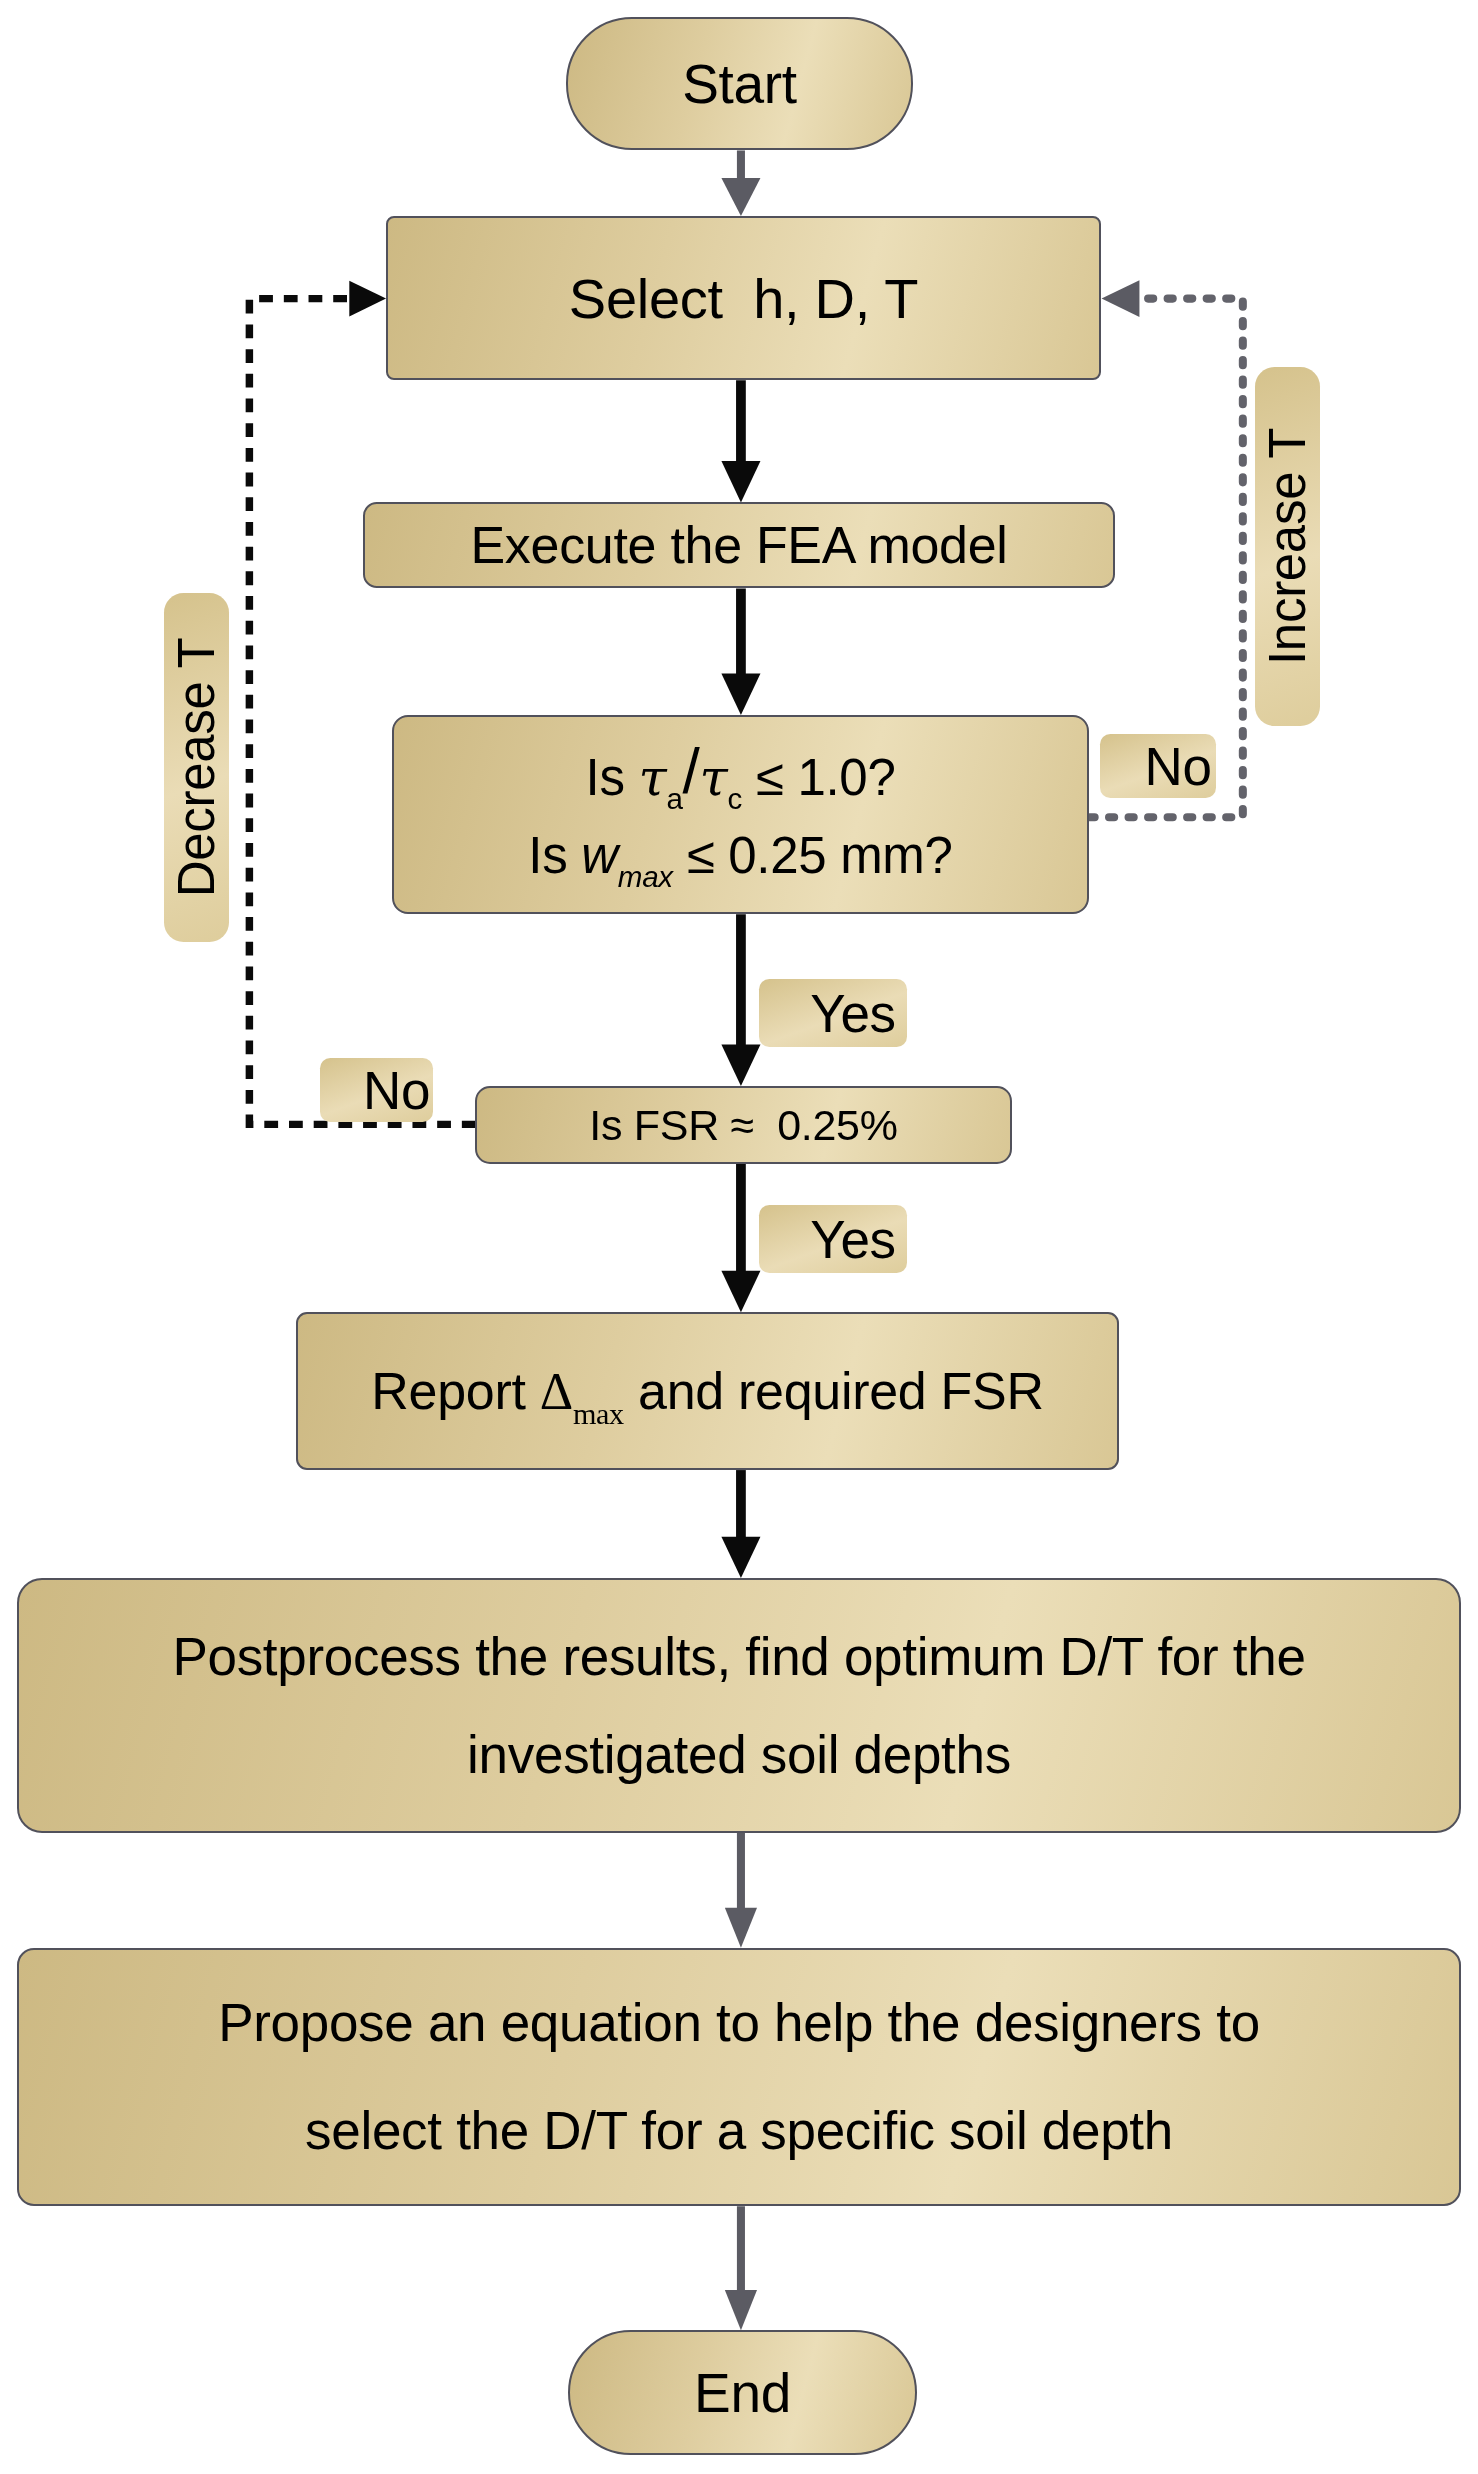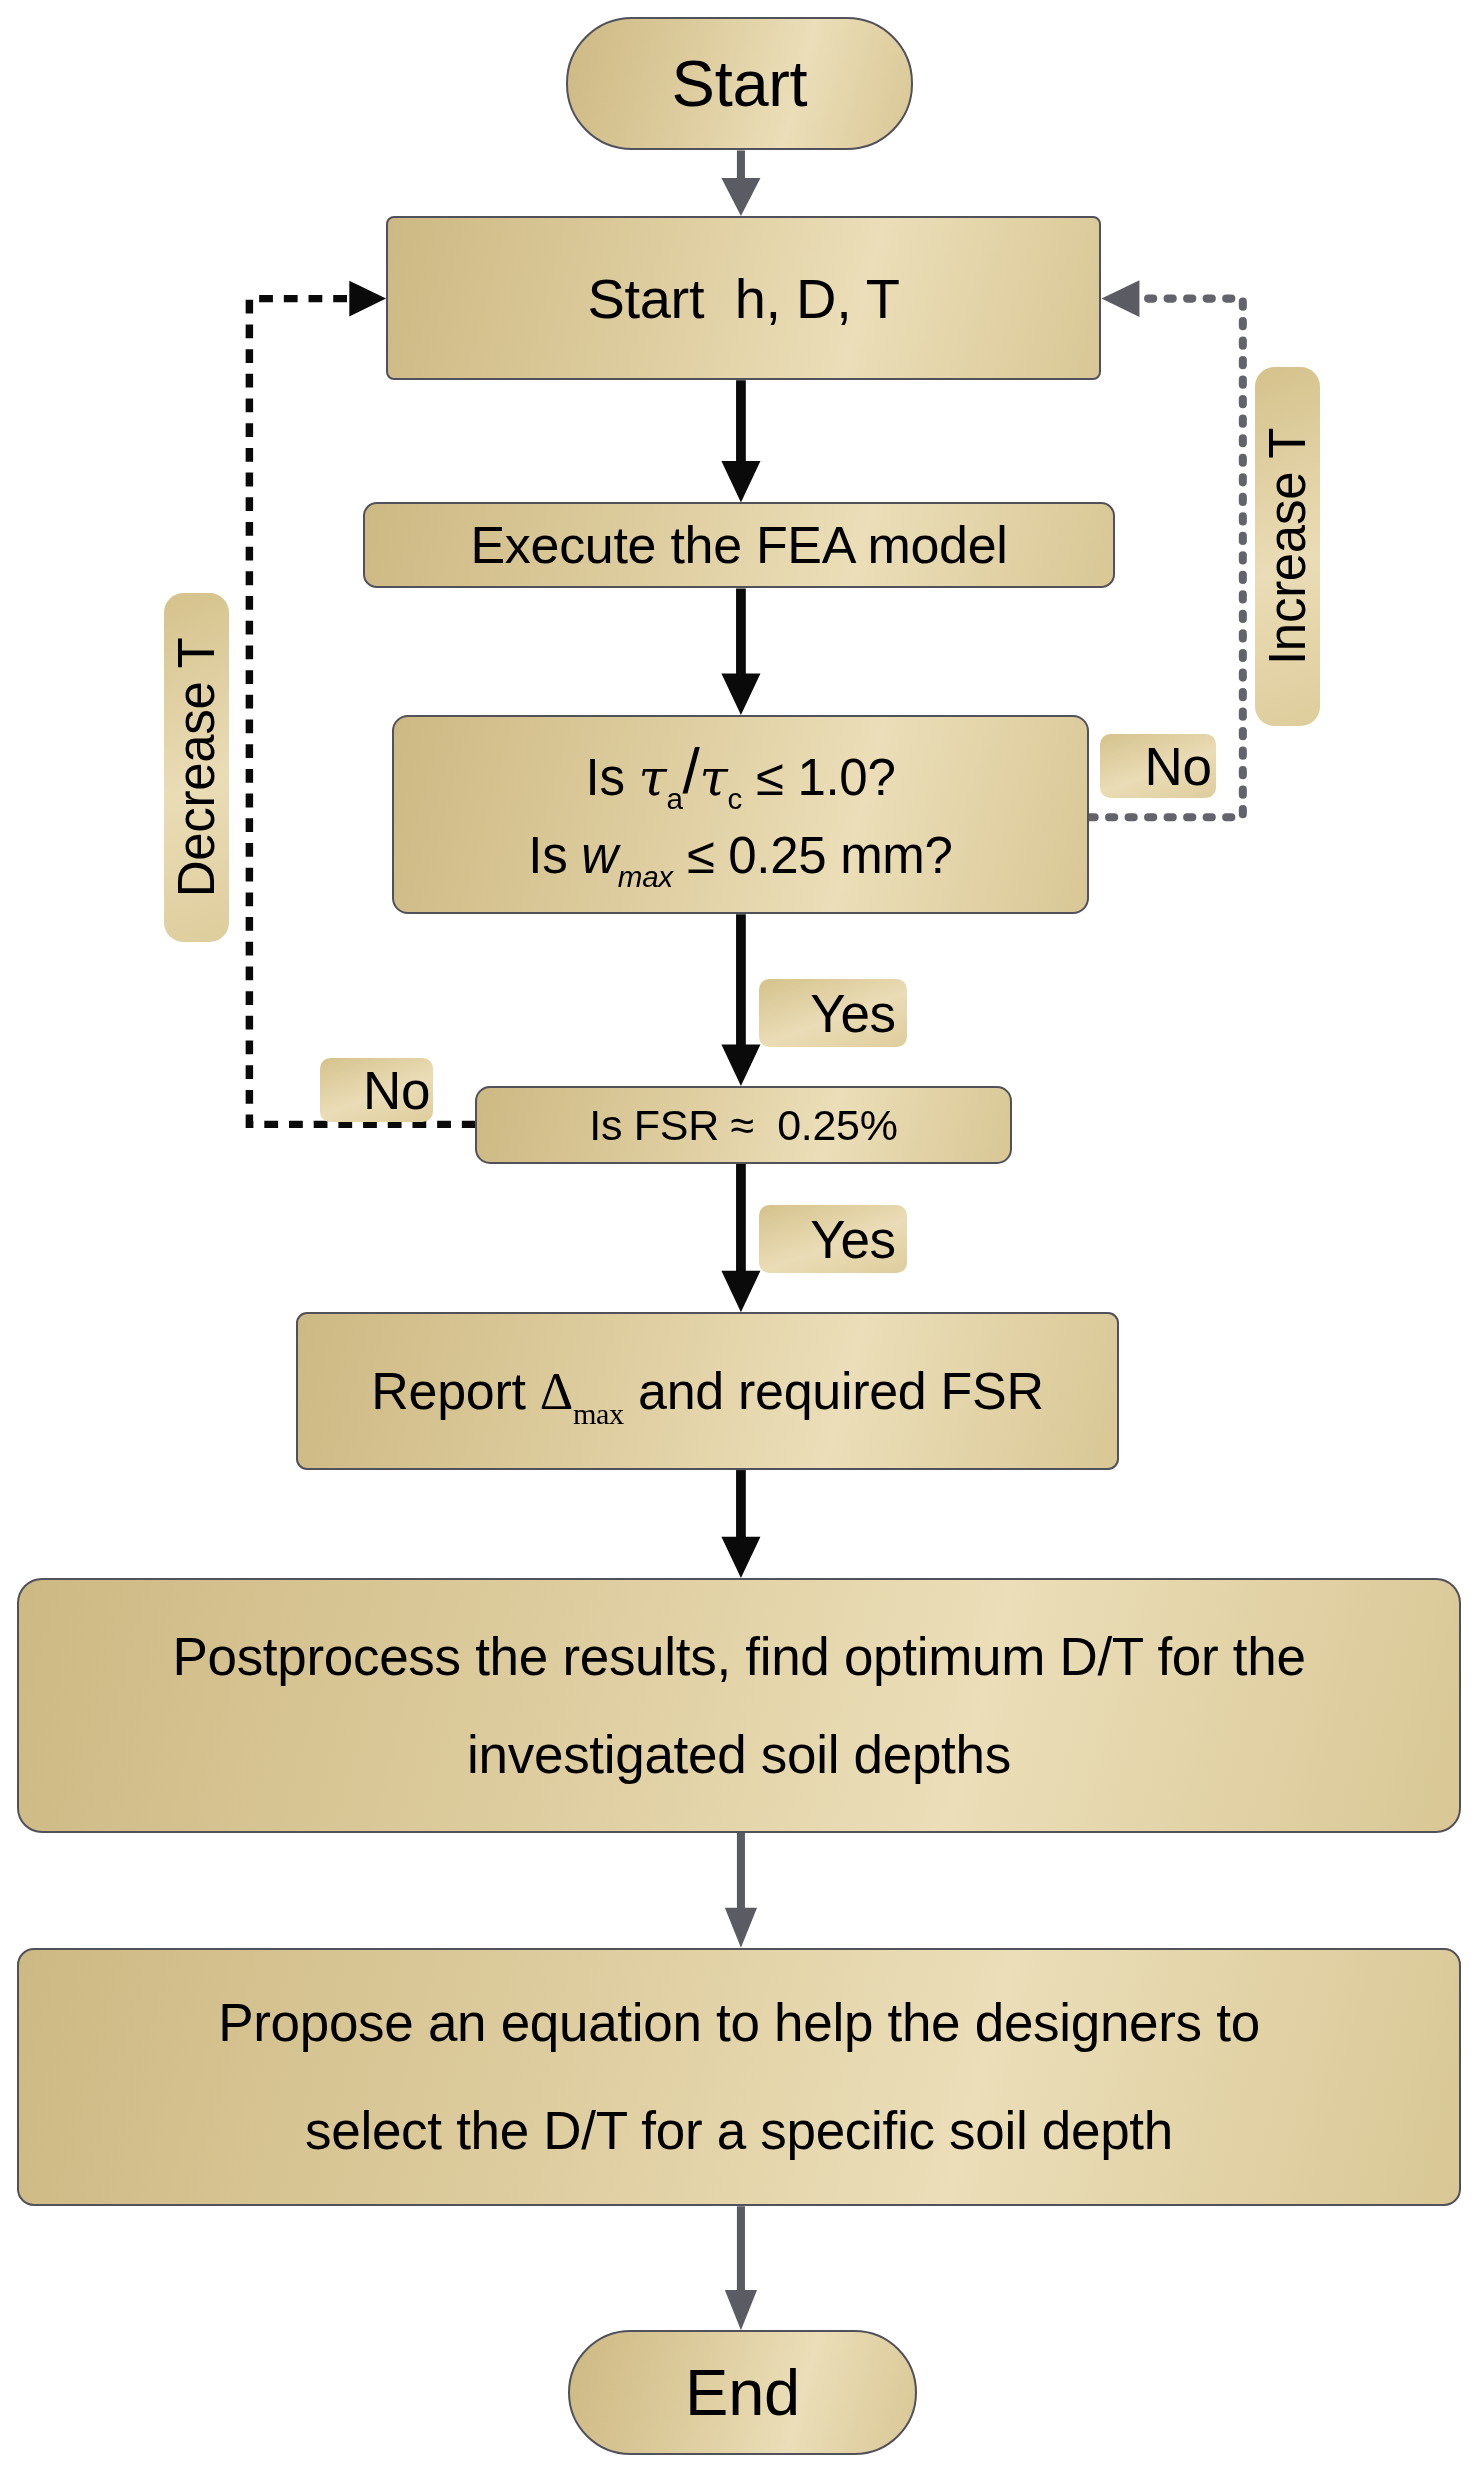--- a/index.html
+++ b/index.html
@@ -14,21 +14,21 @@
     border:2.9px solid #51515b;
     display:flex;flex-direction:column;align-items:center;justify-content:center;
     text-align:center;letter-spacing:-0.3px;
   }
   .pill{
     position:absolute;box-sizing:border-box;border:none;
     background:linear-gradient(160deg,#d5c28c 0%,#eadcb6 55%,#decd9c 100%);
     display:flex;align-items:center;justify-content:center;
     text-align:center;letter-spacing:-0.3px;
   }
-  .oval{border-radius:66px;font-size:65px;}
+  .oval{border-radius:66px;font-size:55px;}
   #n-start{left:566px;top:17px;width:347px;height:133px;}
   #n-select{left:386px;top:216px;width:715px;height:164px;border-radius:8px;font-size:56px;white-space:pre;}
   #n-execute{left:363px;top:502px;width:752px;height:86px;border-radius:13.8px;font-size:52px;}
   #n-decision{left:392px;top:715px;width:697px;height:199px;border-radius:16px;font-size:51px;line-height:78px;}
   #n-fsr{left:475px;top:1086px;width:537px;height:78px;border-radius:15px;font-size:43px;white-space:pre;}
   #n-report{left:296px;top:1312px;width:823px;height:158px;border-radius:11px;font-size:52px;}
   #n-postprocess{left:17px;top:1578px;width:1444px;height:255px;border-radius:25px;font-size:53px;line-height:98px;}
   #n-propose{left:17px;top:1948px;width:1444px;height:258px;border-radius:17px;font-size:53px;line-height:98px;gap:10px;}
   #n-end{left:568px;top:2330px;width:349px;height:125px;}
 
@@ -85,21 +85,21 @@
 
     <polyline points="1897,1423 2164,1423 2164,520 1985,520" fill="none" stroke="#63636b" stroke-width="14" stroke-dasharray="9 25" stroke-linecap="round" stroke-linejoin="round"></polyline>
     <polygon points="1918,520 1984,488 1984,552" fill="#5b5b63"></polygon>
   </svg>
 
   <div class="node oval" id="n-start">
     <span>Start</span>
   </div>
 
   <div class="node" id="n-select">
-    <span>Start  h, D, T</span>
+    <span>Select  h, D, T</span>
   </div>
 
   <div class="node" id="n-execute">
     <span>Execute the FEA model</span>
   </div>
 
   <div class="node" id="n-decision">
     <div>
       <span>Is </span><span class="greek">τ</span><sub class="sb">a</sub><span class="frac-slash">/</span><span class="greek">τ</span><sub class="sb">c</sub><span> ≤ 1.0?</span>
     </div>

